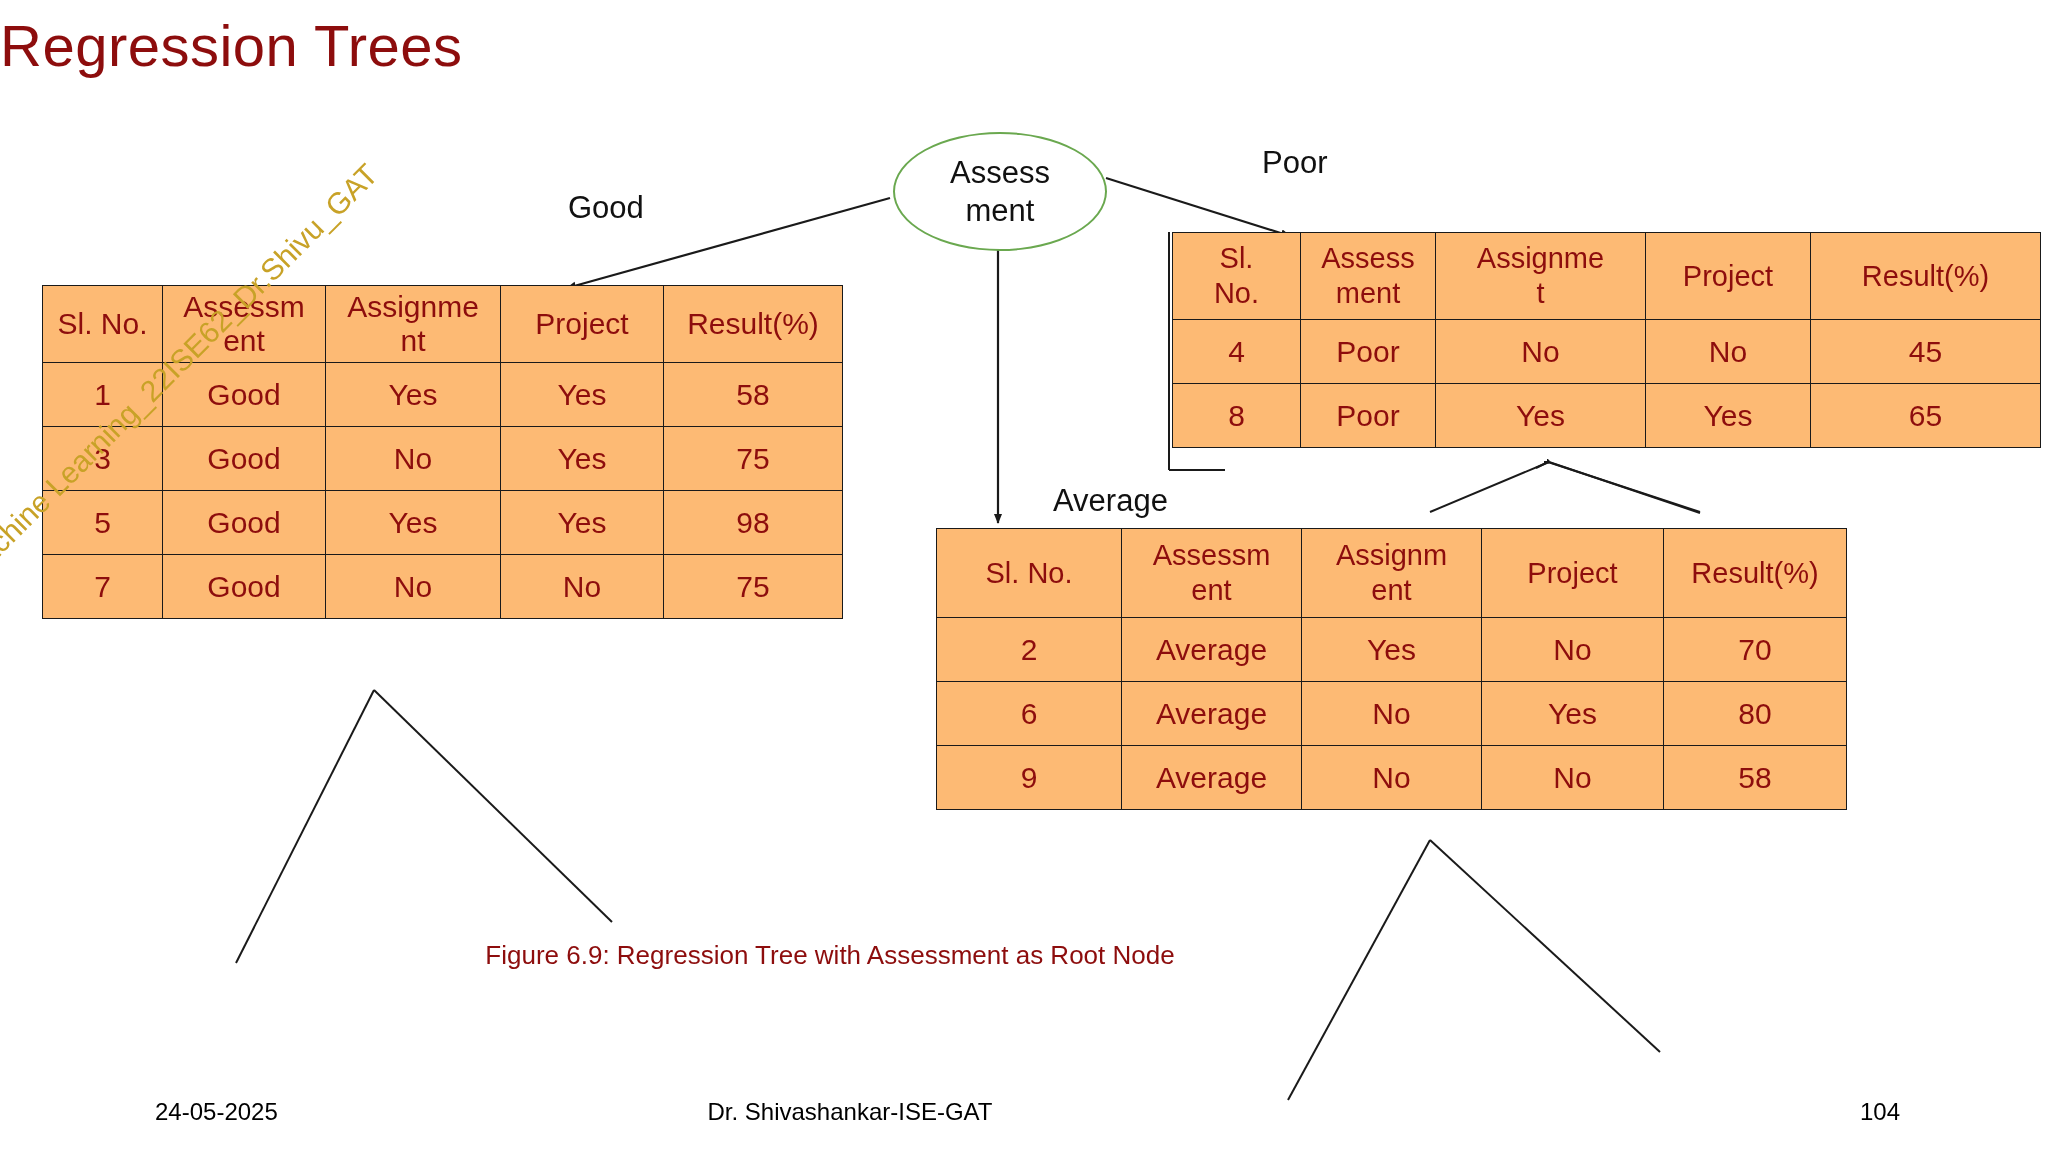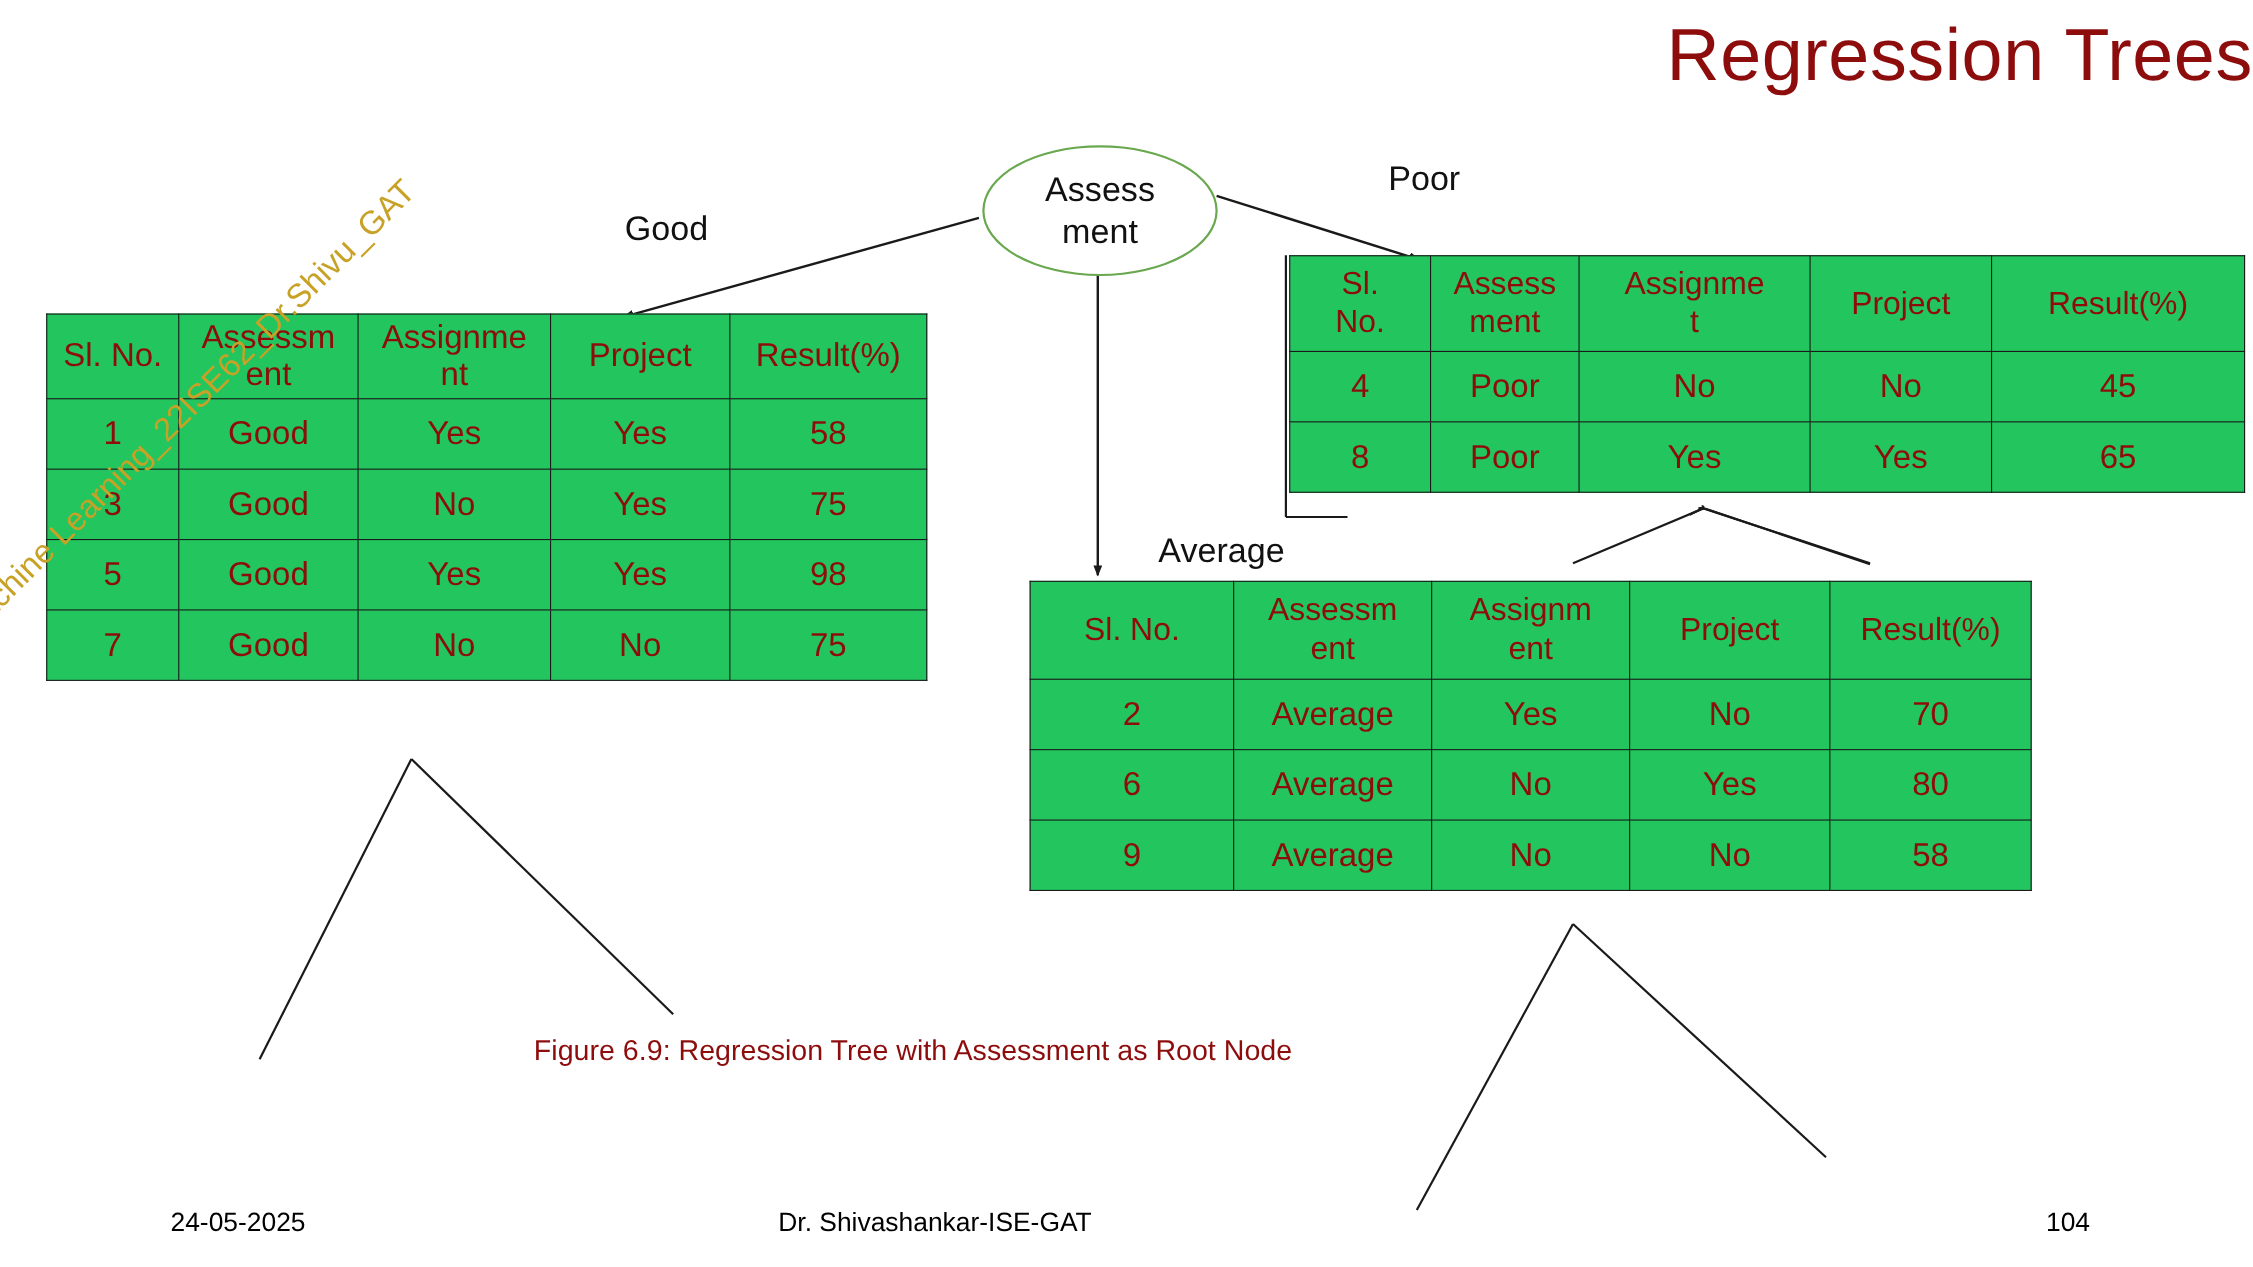--- a/index.html
+++ b/index.html
@@ -5,41 +5,41 @@
   html,body{margin:0;padding:0;}
   body{
     width:2048px;height:1152px;background:#ffffff;
     font-family:"Liberation Sans", sans-serif;
     overflow:hidden;position:relative;
   }
   #slide{position:absolute;inset:0;}
 
   
   .title{
-    position:absolute;left:0;top:12px;width:2048px;text-align:right;
-    font-size:67px;color:#8d0d0d;letter-spacing:.5px;
+    position:absolute;left:0;top:12px;width:2048px;text-align:left;
+    font-size:58px;color:#8d0d0d;letter-spacing:.5px;
   }
 
   
   .root-node{
     position:absolute;left:893px;top:132px;width:210px;height:115px;
     border:2.5px solid #6aa84f;border-radius:50%;
     display:flex;flex-direction:column;align-items:center;justify-content:center;
     color:#111;font-size:31px;line-height:1.22;background:#fff;z-index:4;
   }
 
   
   .edge-label{position:absolute;color:#111;font-size:31px;white-space:nowrap;}
   #label-good{left:568px;top:190px;}
   #label-poor{left:1262px;top:145px;}
   #label-average{left:1053px;top:483px;}
 
   
   table.dt{
-    position:absolute;border-collapse:collapse;background:#22c55e;
+    position:absolute;border-collapse:collapse;background:#fdba74;
     color:#8d0d0d;table-layout:fixed;z-index:3;
   }
   table.dt th,table.dt td{
     border:1.6px solid #1a1a1a;text-align:center;vertical-align:middle;
     font-weight:normal;padding:0;
   }
 
   
   #tbl-good{left:42px;top:285px;width:800px;}
   #tbl-good th{height:76px;font-size:30px;line-height:1.15;}

